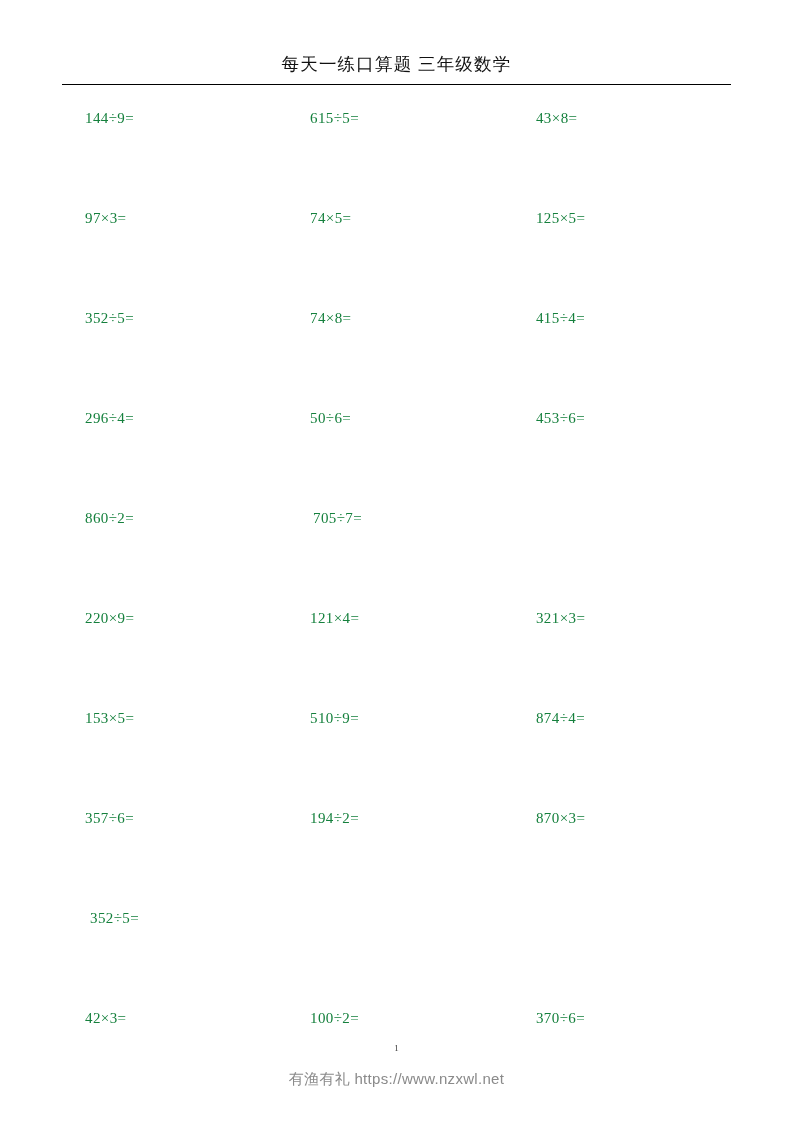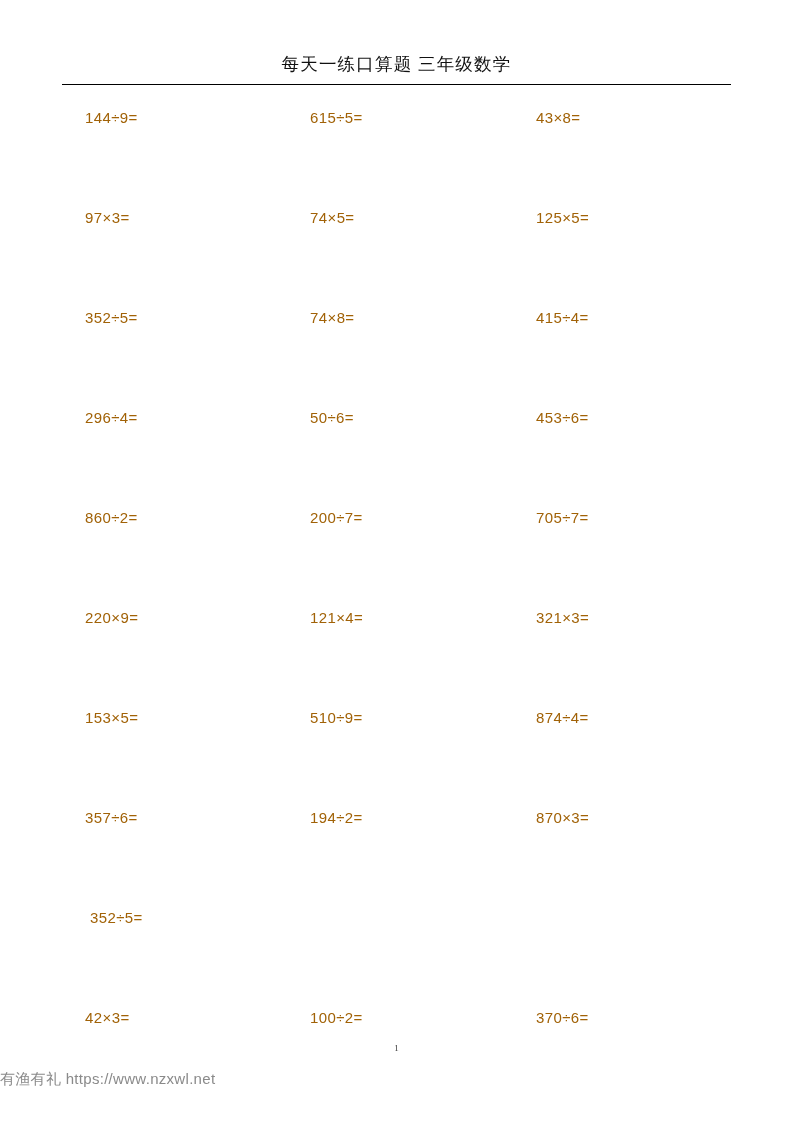--- a/index.html
+++ b/index.html
@@ -59,24 +59,24 @@
     width: 669px;
   }
   .problem-row {
     display: flex;
     height: 100px;
     align-items: flex-start;
   }
   .problem-cell {
     flex: 0 0 33.3333%;
     box-sizing: border-box;
-    font-family: Liberation Sans, sans-serif;
+    font-family: Liberation Serif, serif;
     font-size: 15px;
     line-height: 20px;
-    color: #a16207;
+    color: #15803d;
     letter-spacing: 0.4px;
     white-space: pre;
     padding-top: 9px;
   }
   .problem-cell.col-0 { padding-left: 23px; }
   .problem-cell.col-1 { padding-left: 25px; }
   .problem-cell.col-2 { padding-left: 28px; }
 
   
   .page-number {
@@ -88,21 +88,21 @@
     font-family: "Liberation Serif", "DejaVu Serif", serif;
     font-size: 9px;
     color: #3a3a3a;
     line-height: 12px;
   }
   .watermark {
     position: absolute;
     left: 0;
     top: 1069px;
     width: 793px;
-    text-align: left;
+    text-align: center;
     font-family: "Liberation Sans", "DejaVu Sans", sans-serif;
     font-size: 15px;
     color: #8a8a8a;
     letter-spacing: 0.3px;
     line-height: 20px;
     white-space: pre;
   }
 </style>
 </head>
 <body>
@@ -135,21 +135,20 @@
     </div>
 
     <div class="problem-row">
       <div class="problem-cell col-0">296÷4=</div>
       <div class="problem-cell col-1">50÷6=</div>
       <div class="problem-cell col-2">453÷6=</div>
     </div>
 
     <div class="problem-row">
       <div class="problem-cell col-0">860÷2=</div>
-      <div class="problem-cell col-1">200÷7=</div>
       <div class="problem-cell col-2">705÷7=</div>
     </div>
 
     <div class="problem-row">
       <div class="problem-cell col-0">220×9=</div>
       <div class="problem-cell col-1">121×4=</div>
       <div class="problem-cell col-2">321×3=</div>
     </div>
 
     <div class="problem-row">

